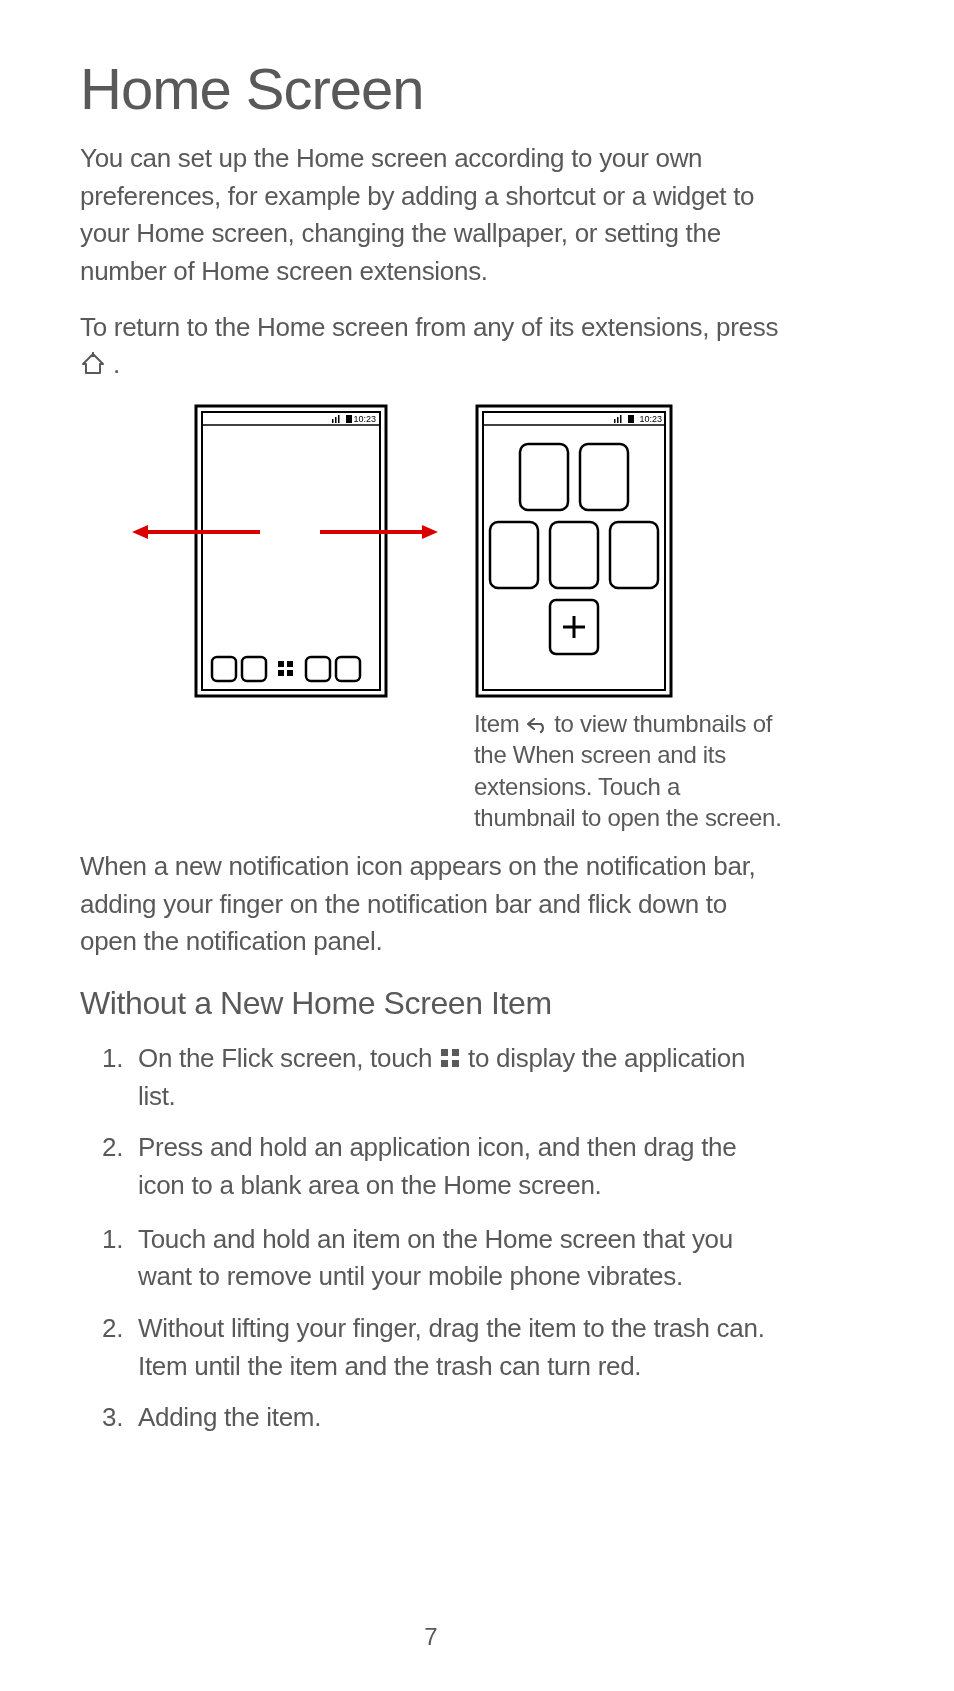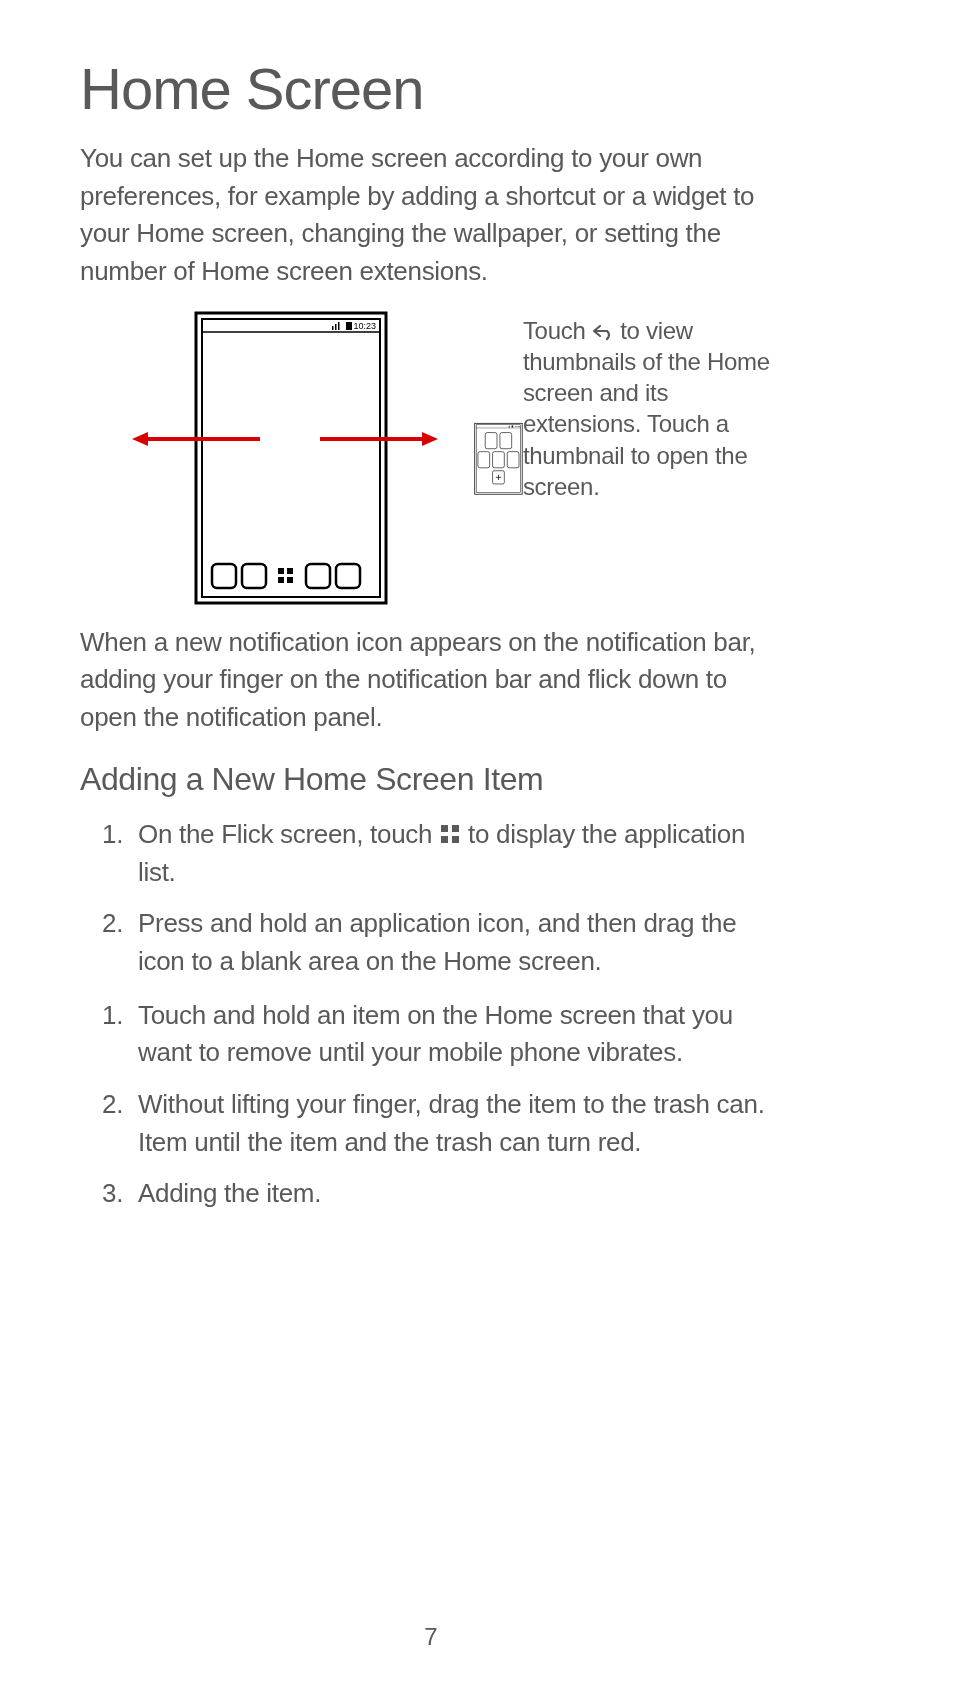--- a/index.html
+++ b/index.html
@@ -36,21 +36,21 @@
     width: 26px;
     height: 26px;
   }
   .figures {
     display: flex;
     gap: 34px;
     margin: 0 0 8px 50px;
   }
   .fig {
     display: flex;
-    flex-direction: row;
+    flex-direction: column;
   }
   .fig svg { display: block; }
   .caption {
     font-size: 24px;
     line-height: 1.3;
     color: #595959;
     margin-top: 6px;
     max-width: 310px;
     letter-spacing: -0.3px;
   }
@@ -98,20 +98,29 @@
 </style>
 </head>
 <body>
 
 <div class="page">
 
   <h1 class="title">Home Screen</h1>
 
   <p class="body">You can set up the Home screen according to your own preferences, for example by adding a shortcut or a widget to your Home screen, changing the wallpaper, or setting the number of Home screen extensions.</p>
 
+  <p class="body">
+    <span>To return to the Home screen from any of its extensions, press </span>
+    <span class="home-icon">
+      <svg viewBox="0 0 26 26" width="26" height="26">
+        <path d="M13 3 L23 13 L20 13 L20 22 L6 22 L6 13 L3 13 Z M13 6 L13 1" stroke="#595959" stroke-width="2" fill="none" stroke-linejoin="round"></path>
+      </svg>
+    </span>
+    <span> .</span>
+  </p>
 
   <div class="figures">
 
     <div class="fig">
       <svg width="310" height="300" viewBox="0 0 310 300">
 
         <rect x="66" y="4" width="190" height="290" fill="none" stroke="#000" stroke-width="3"></rect>
         <rect x="72" y="10" width="178" height="278" fill="none" stroke="#000" stroke-width="2"></rect>
 
         <line x1="72" y1="23" x2="250" y2="23" stroke="#000" stroke-width="1.5"></line>
@@ -162,35 +171,35 @@
         <rect x="46" y="42" width="48" height="66" rx="8" fill="none" stroke="#000" stroke-width="2.5"></rect>
         <rect x="106" y="42" width="48" height="66" rx="8" fill="none" stroke="#000" stroke-width="2.5"></rect>
         <rect x="16" y="120" width="48" height="66" rx="8" fill="none" stroke="#000" stroke-width="2.5"></rect>
         <rect x="76" y="120" width="48" height="66" rx="8" fill="none" stroke="#000" stroke-width="2.5"></rect>
         <rect x="136" y="120" width="48" height="66" rx="8" fill="none" stroke="#000" stroke-width="2.5"></rect>
         <rect x="76" y="198" width="48" height="54" rx="6" fill="none" stroke="#000" stroke-width="2.5"></rect>
         <line x1="100" y1="214" x2="100" y2="236" stroke="#000" stroke-width="3"></line>
         <line x1="89" y1="225" x2="111" y2="225" stroke="#000" stroke-width="3"></line>
       </svg>
       <div class="caption wide">
-        <span>Touch </span>
+        <span>Item </span>
         <span class="back-icon">
           <svg viewBox="0 0 22 18" width="22" height="18">
             <path d="M8 3 L2 8 L8 13 M2 8 L15 8 A5 5 0 0 1 15 16" stroke="#595959" stroke-width="2.2" fill="none" stroke-linecap="round" stroke-linejoin="round"></path>
           </svg>
         </span>
-        <span> to view thumbnails of the Home screen and its extensions. Touch a thumbnail to open the screen.</span>
+        <span> to view thumbnails of the When screen and its extensions. Touch a thumbnail to open the screen.</span>
       </div>
     </div>
 
   </div>
 
   <p class="body">When a new notification icon appears on the notification bar, adding your finger on the notification bar and flick down to open the notification panel.</p>
 
-  <h2 class="section">Adding a New Home Screen Item</h2>
+  <h2 class="section">Without a New Home Screen Item</h2>
 
   <ol>
     <li>
       <span>On the Flick screen, touch </span>
       <span class="apps-icon">
         <svg viewBox="0 0 22 22" width="22" height="22">
           <rect x="2" y="2" width="7" height="7" fill="#595959"></rect>
           <rect x="13" y="2" width="7" height="7" fill="#595959"></rect>
           <rect x="2" y="13" width="7" height="7" fill="#595959"></rect>
           <rect x="13" y="13" width="7" height="7" fill="#595959"></rect>

